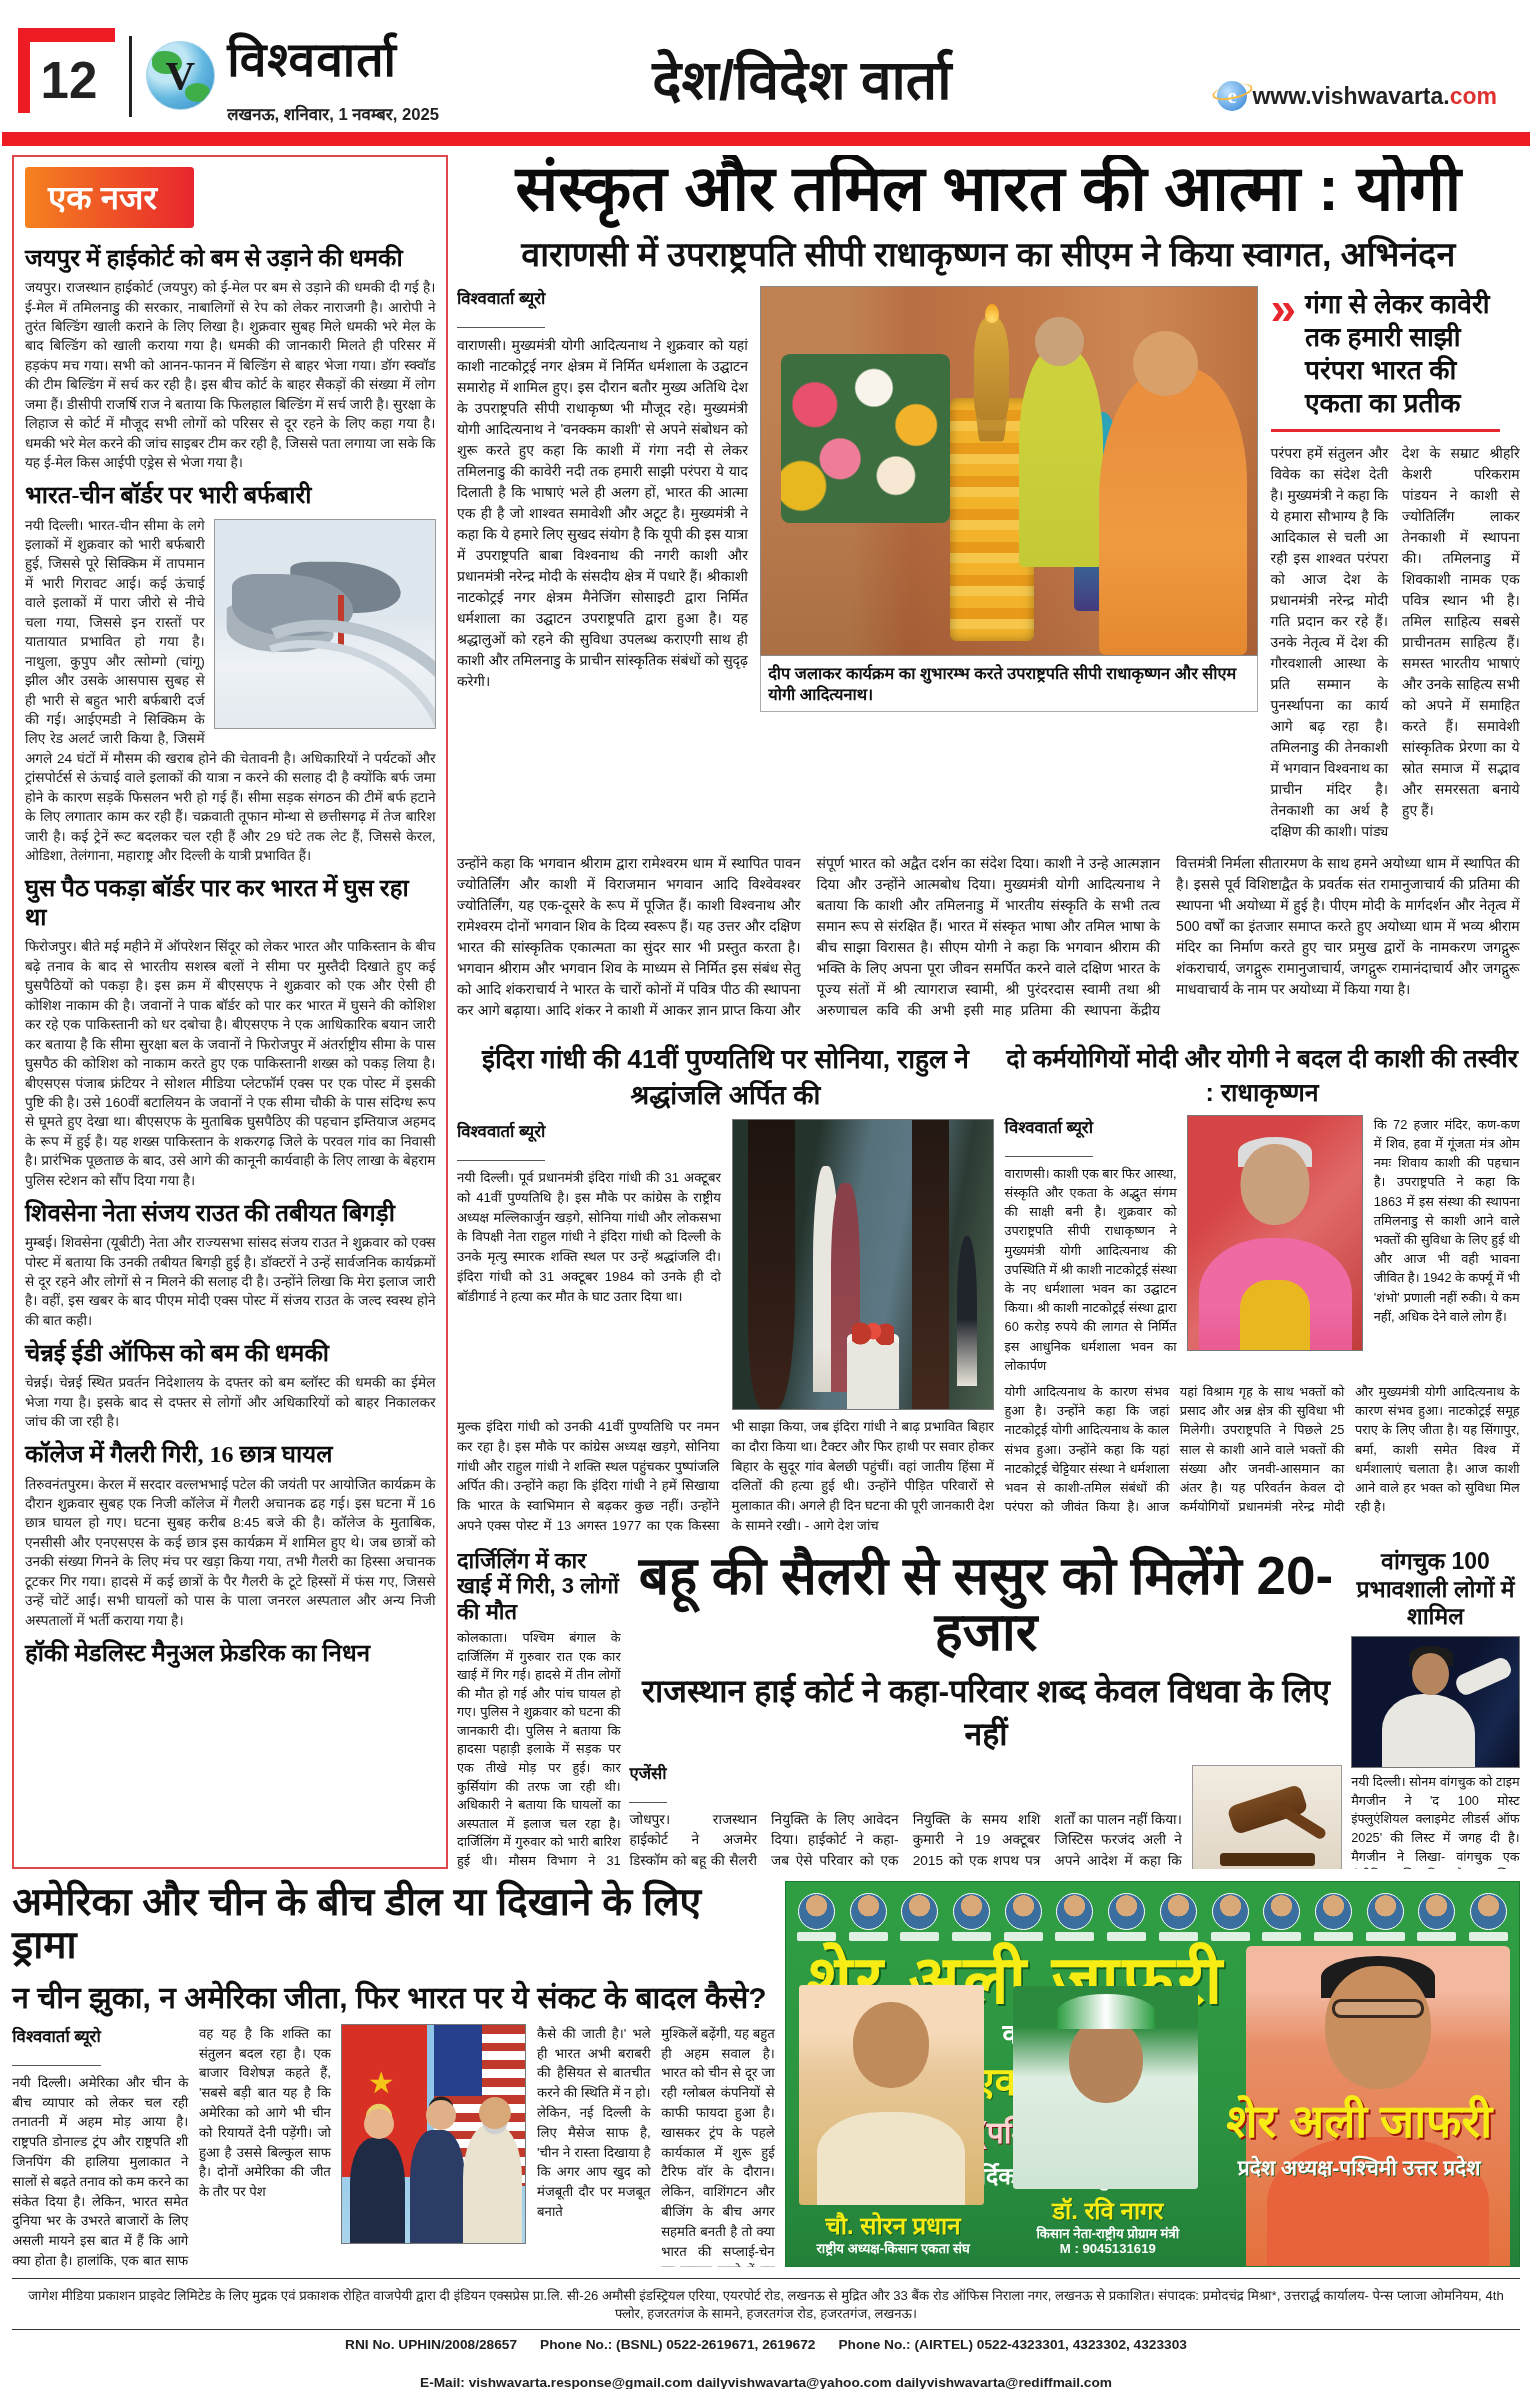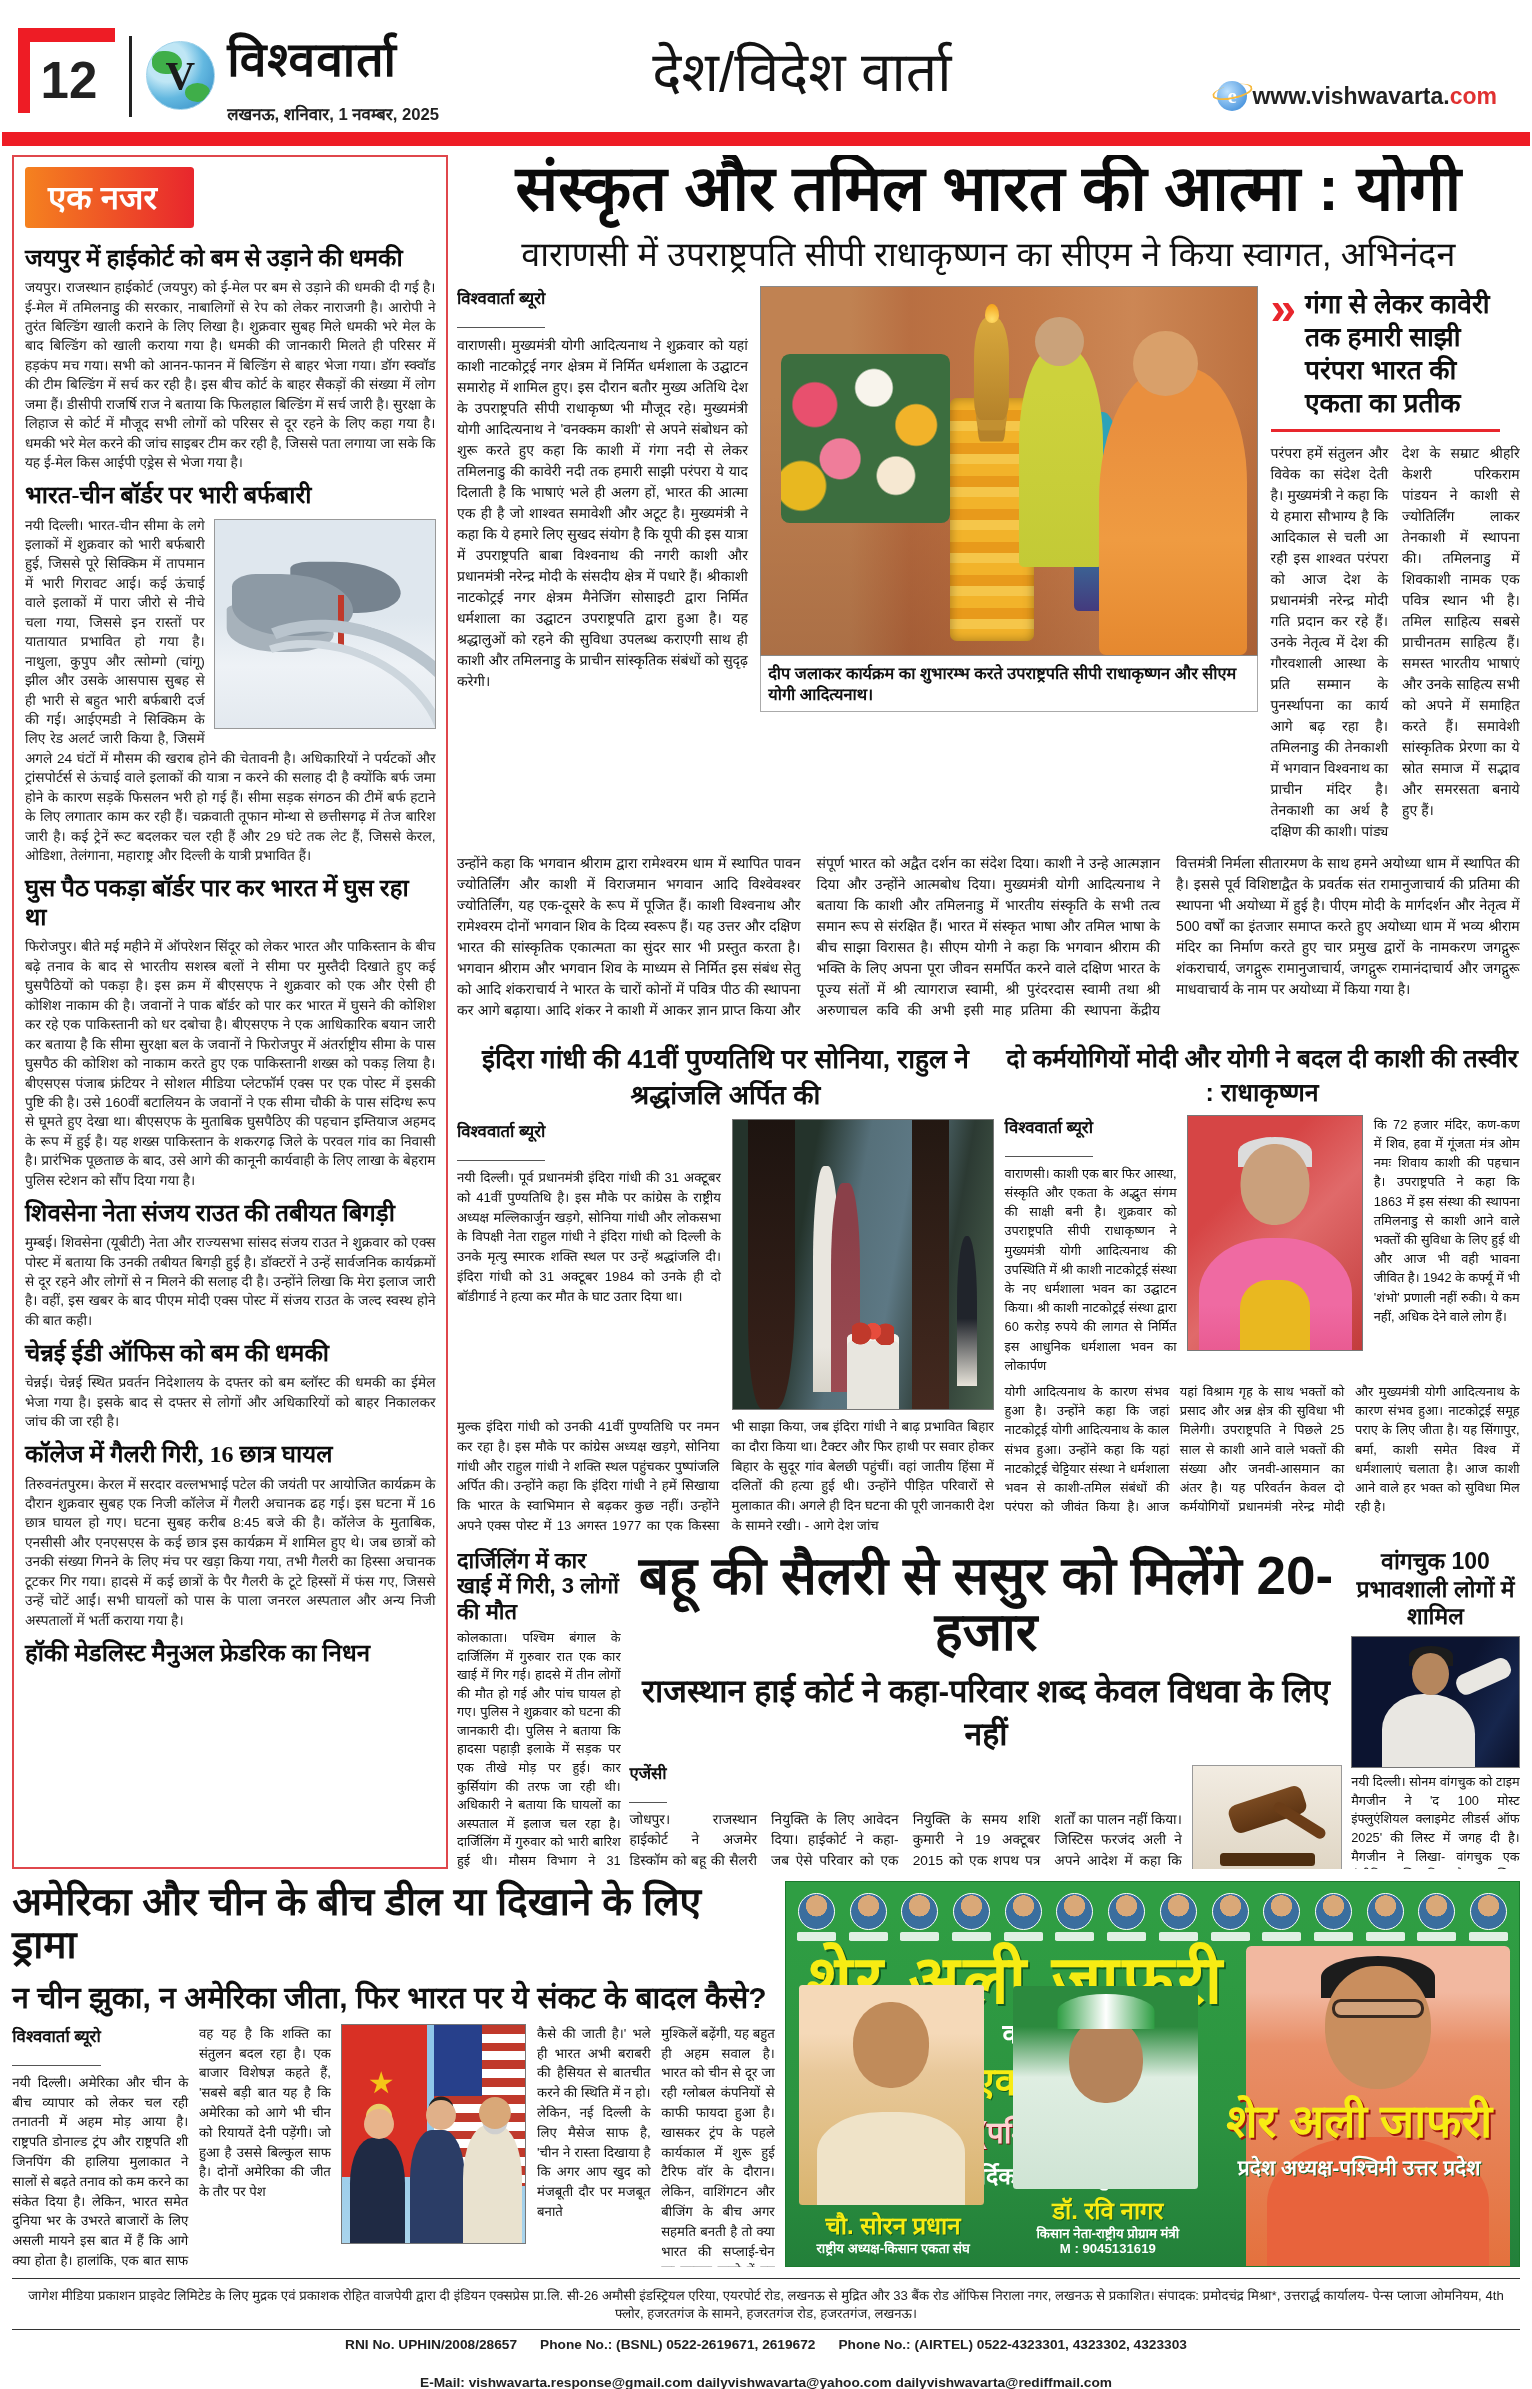--- a/index.html
+++ b/index.html
@@ -18,21 +18,21 @@
   .pagenum { font-size:51px; font-weight:700; color:#222; padding-left:12.3px; }
   .hdr-divider { width:2.6px; height:81px; background:#222; margin:8.8px 14px 0 16px; }
   .logo-globe { width:69px; height:69px; border-radius:50%; margin-top:7px;
     background:radial-gradient(circle at 30% 30%, #bfe6f5 0 30%, #63b8e0 55%, #2e86c1 100%); position:relative; overflow:hidden; border:1.8px solid #9fd2ea;}
   .logo-globe .land1{position:absolute;width:30px;height:23px;background:#3fae49;border-radius:40% 60% 50% 50%;left:5.3px;top:8.8px;}
   .logo-globe .land2{position:absolute;width:25px;height:19.4px;background:#3fae49;border-radius:50%;right:3.5px;bottom:7px;}
   .logo-globe .vmark{position:absolute;left:50%;top:50%;transform:translate(-50%,-52%);font-weight:800;font-size:41px;color:#1b1b1b;font-family:"Liberation Serif",serif;}
   .masthead-block { margin:5.3px 0 0 12.3px; }
   .masthead { font-size:48px; font-weight:800; color:#101010; letter-spacing:0.9px; }
   .dateline { font-size:16.7px; font-weight:700; color:#222; margin-top:12.3px; }
-  .section-title { position:absolute; left:50%; top:32px; transform:translateX(-38%); font-size:55px; font-weight:400; color:#141414; }
+  .section-title { position:absolute; left:50%; top:40px; transform:translateX(-38%); font-size:55px; font-weight:700; color:#141414; }
   .site { position:absolute; right:35px; top:81px; display:flex; align-items:center; gap:5.3px; }
   .e-icon { width:30px;height:30px;border-radius:50%;background:radial-gradient(circle at 35% 35%,#bfe3ff,#2a7fd4);color:#fff;font-weight:800;font-size:21px;display:flex;align-items:center;justify-content:center;font-family:"Liberation Serif",serif; position:relative;}
   .e-icon:after{content:"";position:absolute;inset:3.5px -5.3px auto -5.3px;height:12.3px;border:2.6px solid #f6b93d;border-top:none;border-radius:50%;transform:rotate(-12deg);}
   .site-url { font-size:23px; font-weight:800; color:#222; }
   .site-url .com{ color:#e03131; }
   .hdr-redbar { height:14px; background:#ee1c25; margin:0 1.8px; }
 
   
   .content-row { display:flex; gap:8.8px; padding:8.8px 12.3px 0 12.3px; height:1723px; overflow:hidden; }
   .sidebar { width:456px; border:2.6px solid #e0474c; padding:8.8px 10.6px; overflow:hidden; }
@@ -46,21 +46,21 @@
   .sb-body { font-size:13.7px; line-height:1.42; text-align:justify; color:#1a1a1a; }
   .snow-photo { float:right; width:222px; height:210px; margin:3.5px 0 5.3px 8.8px; border:0.9px solid #999;
     background:linear-gradient(180deg,#dfe7ee 0 46%, #eef2f6 70%, #e3e9ef 100%); position:relative; overflow:hidden;}
   .snow-rocks{position:absolute;left:8%;top:26%;width:55%;height:30%;background:#8d9aa5;border-radius:20% 60% 40% 50%;box-shadow:53px -17.6px 0 -5.3px #76838f, -12.3px 23px 0 -7px #a7b2bb;}
   .snow-pole{position:absolute;left:56%;top:36%;width:6.2px;height:56px;background:#c0392b;}
   .snow-road{position:absolute;right:-20%;bottom:-40%;width:120%;height:90%;border:12.3px solid #b9c4cd;border-radius:50%;border-bottom-color:transparent;border-left-color:transparent;transform:rotate(18deg);}
   .snow-road2{position:absolute;right:-8%;bottom:-46%;width:110%;height:86%;border:8.8px solid #cdd6dd;border-radius:50%;border-bottom-color:transparent;border-left-color:transparent;transform:rotate(22deg);}
 
   
   .lead-headline { font-size:63px; font-weight:800; text-align:center; line-height:1.05; color:#0b0b0b; }
-  .lead-subhead { font-size:34px; font-weight:400; text-align:center; margin:8.8px 0 10.6px 0; color:#111; }
+  .lead-subhead { font-size:34px; font-weight:700; text-align:center; margin:8.8px 0 10.6px 0; color:#111; }
   .byline { font-size:16.7px; font-weight:800; border-bottom:1.8px solid #555; display:inline-block; padding-bottom:18px; margin-bottom:7px; }
   .lead-wrap { display:flex; gap:12.3px; }
   .lead-col1 { width:291px; }
   .lead-col1 .art-body, .art-body { font-size:14px; line-height:1.5; text-align:justify; }
   .lead-photo-block { width:498px; }
   .lead-photo { width:498px; height:370px; border:0.9px solid #888; position:relative; overflow:hidden;
     background:linear-gradient(180deg,#b8643a 0 30%, #a8542e 60%, #8e3f22 100%); }
   .lp-backdrop{position:absolute;inset:0;background:linear-gradient(90deg,#c8a06a 0 18%,#b97a4a 30%,#cf8f55 55%,#e0a96f 75%,#c27f47 100%);opacity:.5;}
   .lp-flowers{position:absolute;left:4%;top:18%;width:34%;height:46%;background:
     radial-gradient(circle at 20% 30%,#e8506e 0 12%,transparent 13%),

